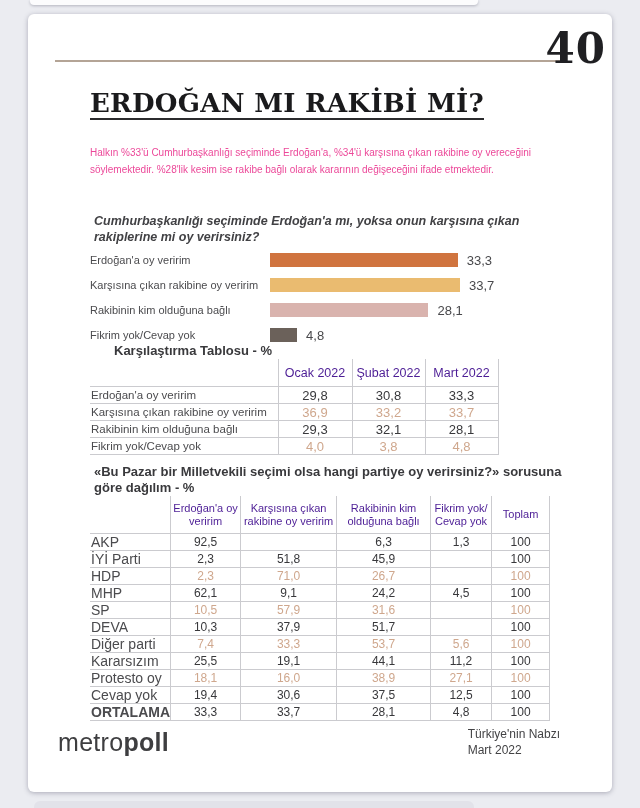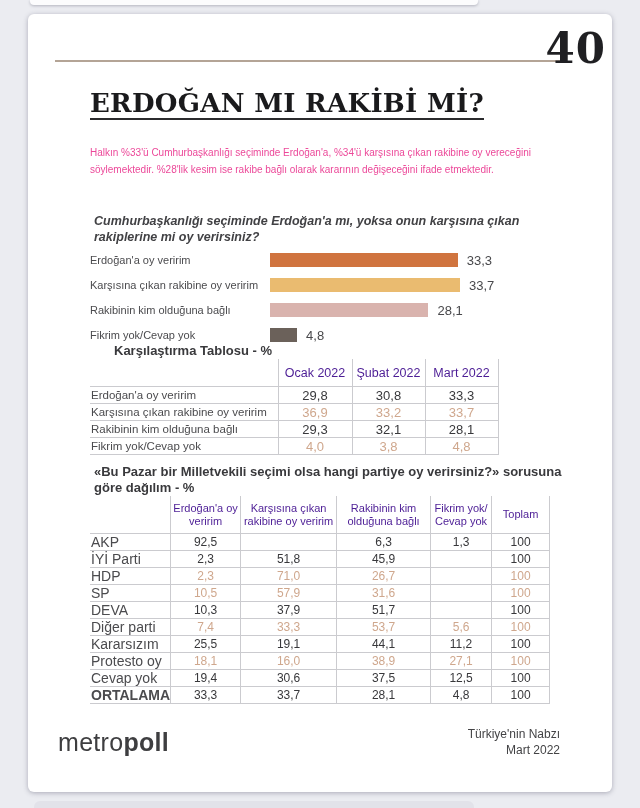--- a/index.html
+++ b/index.html
@@ -48,21 +48,21 @@
   .comp-table thead th{height:27px;font-size:12.5px;}
   .comp-table tbody td{height:16px;font-size:13px;}
   .comp-table td.label-cell{font-size:11.5px;}
   .party-table thead th{height:37px;font-size:11px;line-height:13px;}
   .party-table tbody td{height:16px;font-size:12px;}
   .party-table td.label-cell{font-size:14px;}
   
   .logo{position:absolute;left:30px;top:714px;font-size:25px;color:#3e3e40;letter-spacing:.3px;}
   .logo-light{font-weight:400;}
   .logo-bold{font-weight:700;}
-  .footnote{position:absolute;right:52px;top:712px;text-align:right;
+  .footnote{position:absolute;right:52px;top:712px;text-align:left;
     font-size:12px;line-height:16px;color:#434345;}
 </style>
 </head>
 <body>
 
 <div class="viewport">
   <div class="prev-page"></div>
 
   <div class="card">
     <div class="topline"></div>
@@ -179,20 +179,28 @@
               <td class="value-cell">100</td>
             </tr>
             <tr class="tone-tan">
               <td class="label-cell">HDP</td>
               <td class="value-cell">2,3</td>
               <td class="value-cell">71,0</td>
               <td class="value-cell">26,7</td>
               <td class="value-cell"></td>
               <td class="value-cell">100</td>
             </tr>
+            <tr class="tone-dark">
+              <td class="label-cell">MHP</td>
+              <td class="value-cell">62,1</td>
+              <td class="value-cell">9,1</td>
+              <td class="value-cell">24,2</td>
+              <td class="value-cell">4,5</td>
+              <td class="value-cell">100</td>
+            </tr>
             <tr class="tone-tan">
               <td class="label-cell">SP</td>
               <td class="value-cell">10,5</td>
               <td class="value-cell">57,9</td>
               <td class="value-cell">31,6</td>
               <td class="value-cell"></td>
               <td class="value-cell">100</td>
             </tr>
             <tr class="tone-dark">
               <td class="label-cell">DEVA</td>

